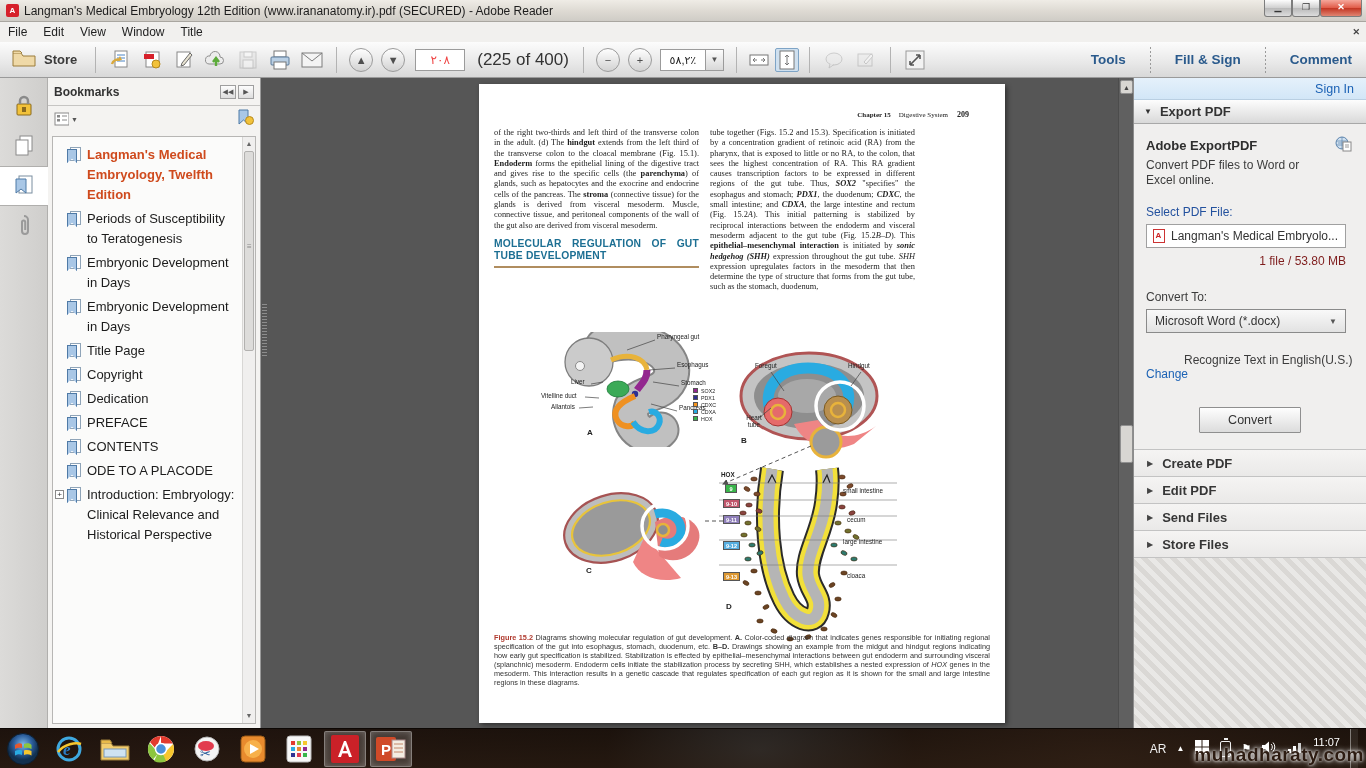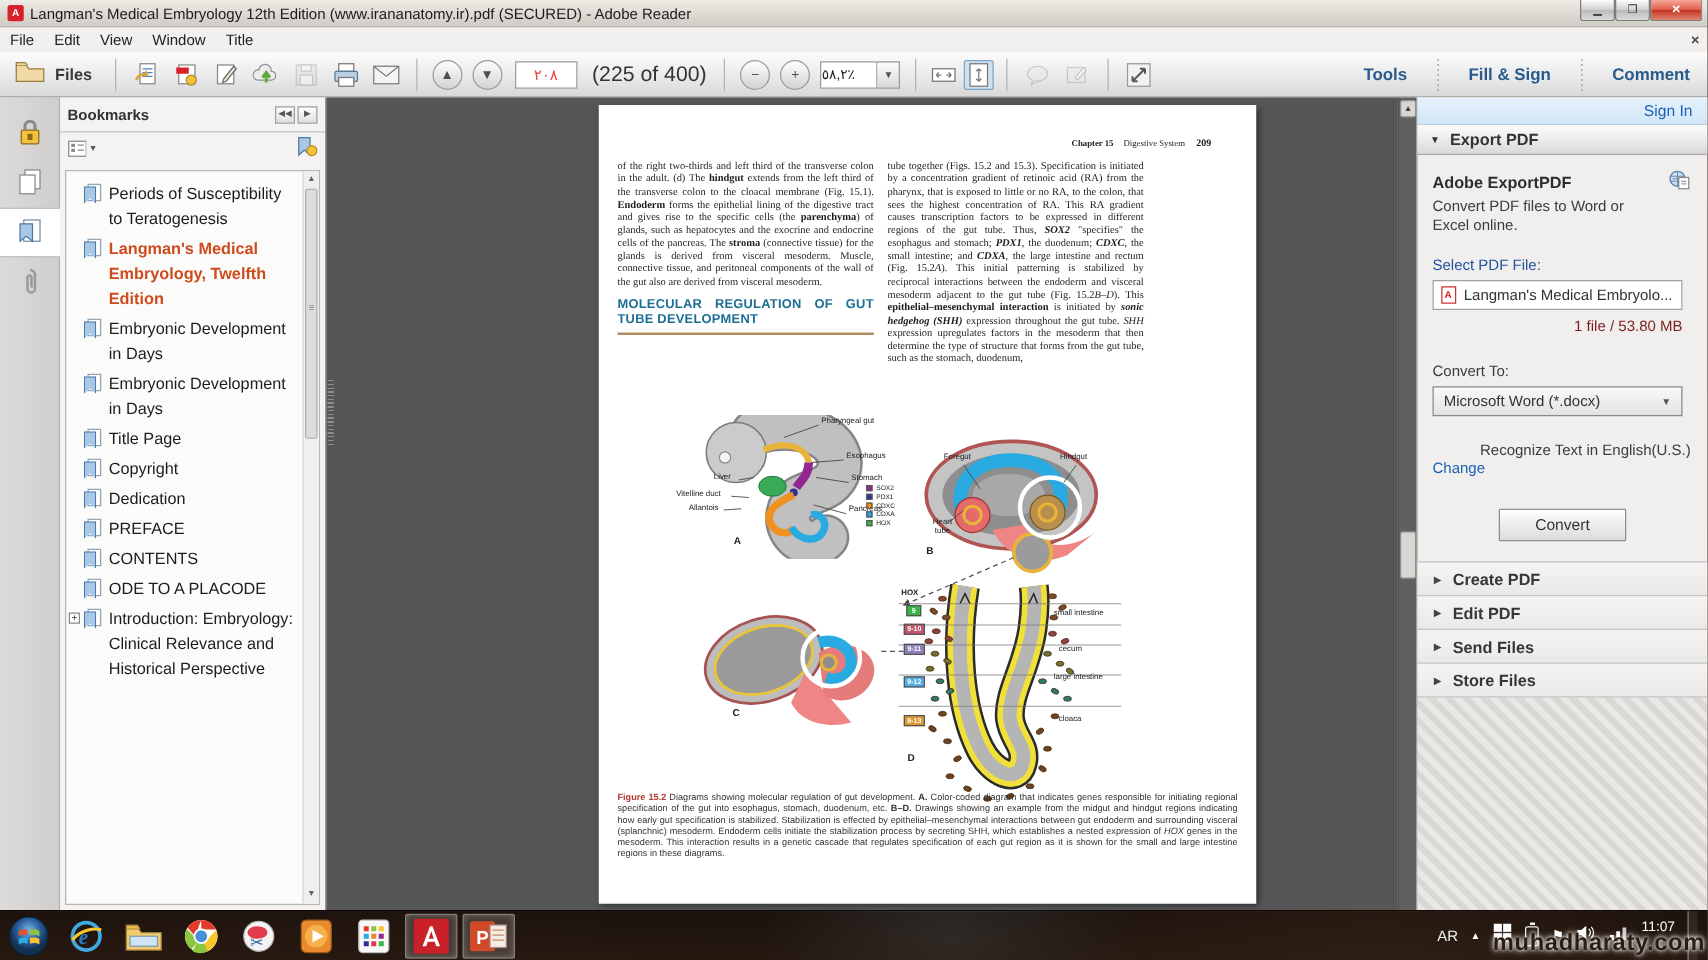--- a/index.html
+++ b/index.html
@@ -45,21 +45,21 @@
   .tb-ico { width:24px; height:24px; margin:0 4px; display:flex; align-items:center; justify-content:center; }
   .tb-ico svg { display:block; }
   .circle-btn { width:24px; height:24px; border-radius:50%; margin:0 4px;
     background:linear-gradient(#fefefe,#d2d2d2); border:1px solid #9b9b9b;
     display:flex; align-items:center; justify-content:center; color:#4e4e4e; font-size:11px; }
   .page-box { width:50px; height:22px; background:#fff; border:1px solid #9b9b9b; margin:0 6px;
     font-size:12px; text-align:center; line-height:20px; color:#ef4444; }
   .page-count { font-size:17px; color:#333; margin:0 6px; }
   .zoom-box { display:flex; margin:0 4px; }
   .zoom-box .val { width:46px; height:22px; background:#fff; border:1px solid #9b9b9b;
-    font-size:11px; text-align:left; line-height:20px; color:#222; }
+    font-size:11px; text-align:center; line-height:20px; color:#222; }
   .zoom-box .drop { width:18px; height:22px; border:1px solid #9b9b9b; border-left:none;
     background:linear-gradient(#fdfdfd,#d8d8d8); font-size:8px; color:#555; text-align:center; line-height:20px; }
   .fit-btn { width:24px; height:24px; margin:0 2px; display:flex; align-items:center; justify-content:center; }
   .fit-btn.pressed { background:#cfe0ef; border:1px solid #7ea4c6; border-radius:2px; }
   .tb-right { margin-left:auto; display:flex; align-items:center; }
   .tb-task { font-size:13.5px; font-weight:bold; color:#2a5a8c; padding:6px 14px; }
   .grayed { opacity:.35; }
 
   
   .main { position:absolute; left:0; top:78px; width:1366px; height:650px; display:flex; }
@@ -203,21 +203,21 @@
   </div>
 
   <div class="toolbar">
     <div class="open-btn">
       <span>
         <svg width="24" height="18">
             <path d="M1,4 L9,4 L11,7 L23,7 L23,17 L1,17 Z" fill="#efd9a7" stroke="#9b7d3a"></path>
             <path d="M1,4 L1,2 L8,2 L10,4" fill="#efd9a7" stroke="#9b7d3a"></path>
           </svg>
       </span>
-      <span class="label">Files</span>
+      <span class="label">Store</span>
     </div>
     <div class="tb-sep"></div>
     <div class="tb-ico">
       <svg width="20" height="20">
           <rect x="5" y="1" width="12" height="16" fill="#fff" stroke="#888"></rect>
           <line x1="7" y1="5" x2="15" y2="5" stroke="#4a84c4"></line>
           <line x1="7" y1="8" x2="15" y2="8" stroke="#4a84c4"></line>
           <line x1="7" y1="11" x2="15" y2="11" stroke="#4a84c4"></line>
           <path d="M2,14 a6,6 0 0 1 8,-4" fill="none" stroke="#d9a93c" stroke-width="2.4"></path>
           <path d="M10,6 L12,10 L7,11 Z" fill="#d9a93c"></path>
@@ -365,22 +365,22 @@
           <span style="font-size:7px;color:#555">▼</span>
         </div>
         <div class="bm-new">
           <svg width="18" height="18">
               <path d="M3,2 h9 v14 l-4.5,-4 l-4.5,4 Z" fill="#a9c7e6" stroke="#4f7aa6"></path>
               <circle cx="13.5" cy="12.5" r="4" fill="#f2c23a" stroke="#b78a1e"></circle>
             </svg>
         </div>
       </div>
       <div class="bm-list">
+        <div class="bm-item accent"><span class="bm-ico"></span><span>Langman's Medical Embryology, Twelfth Edition</span></div>
         <div class="bm-item"><span class="bm-ico"></span><span>Periods of Susceptibility to Teratogenesis</span></div>
-        <div class="bm-item accent"><span class="bm-ico"></span><span>Langman's Medical Embryology, Twelfth Edition</span></div>
         <div class="bm-item"><span class="bm-ico"></span><span>Embryonic Development in Days</span></div>
         <div class="bm-item"><span class="bm-ico"></span><span>Embryonic Development in Days</span></div>
         <div class="bm-item"><span class="bm-ico"></span><span>Title Page</span></div>
         <div class="bm-item"><span class="bm-ico"></span><span>Copyright</span></div>
         <div class="bm-item"><span class="bm-ico"></span><span>Dedication</span></div>
         <div class="bm-item"><span class="bm-ico"></span><span>PREFACE</span></div>
         <div class="bm-item"><span class="bm-ico"></span><span>CONTENTS</span></div>
         <div class="bm-item"><span class="bm-ico"></span><span>ODE TO A PLACODE</span></div>
         <div class="bm-item"><span class="expander">+</span><span class="bm-ico"></span><span>Introduction: Embryology: Clinical Relevance and Historical Perspective</span></div>
         <div class="bm-scroll">

